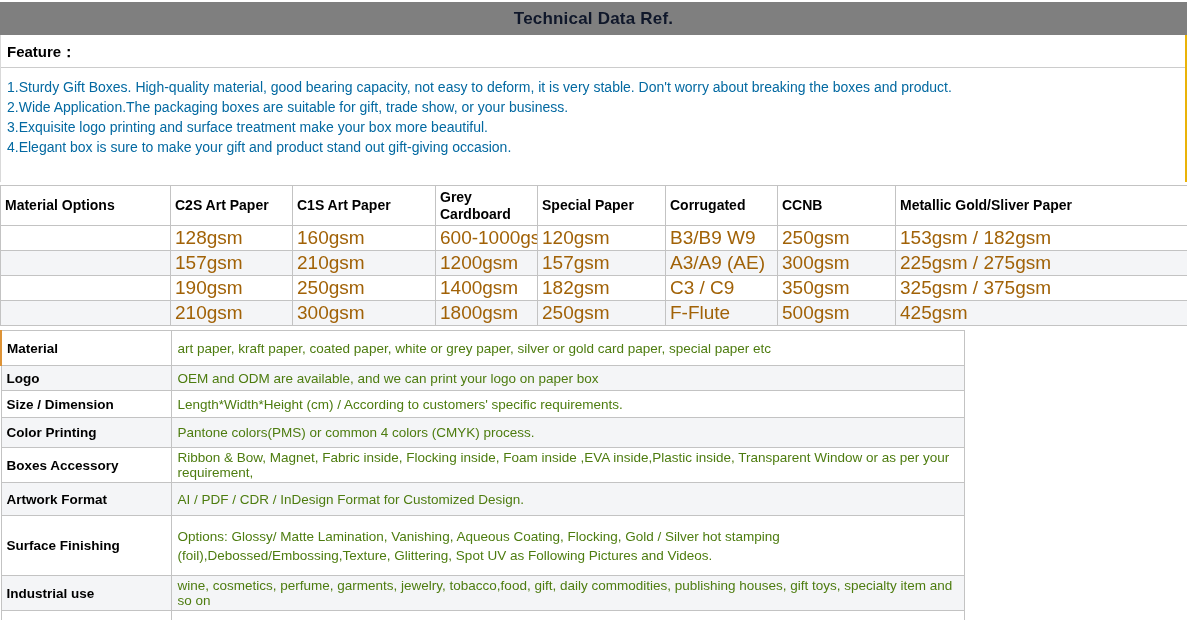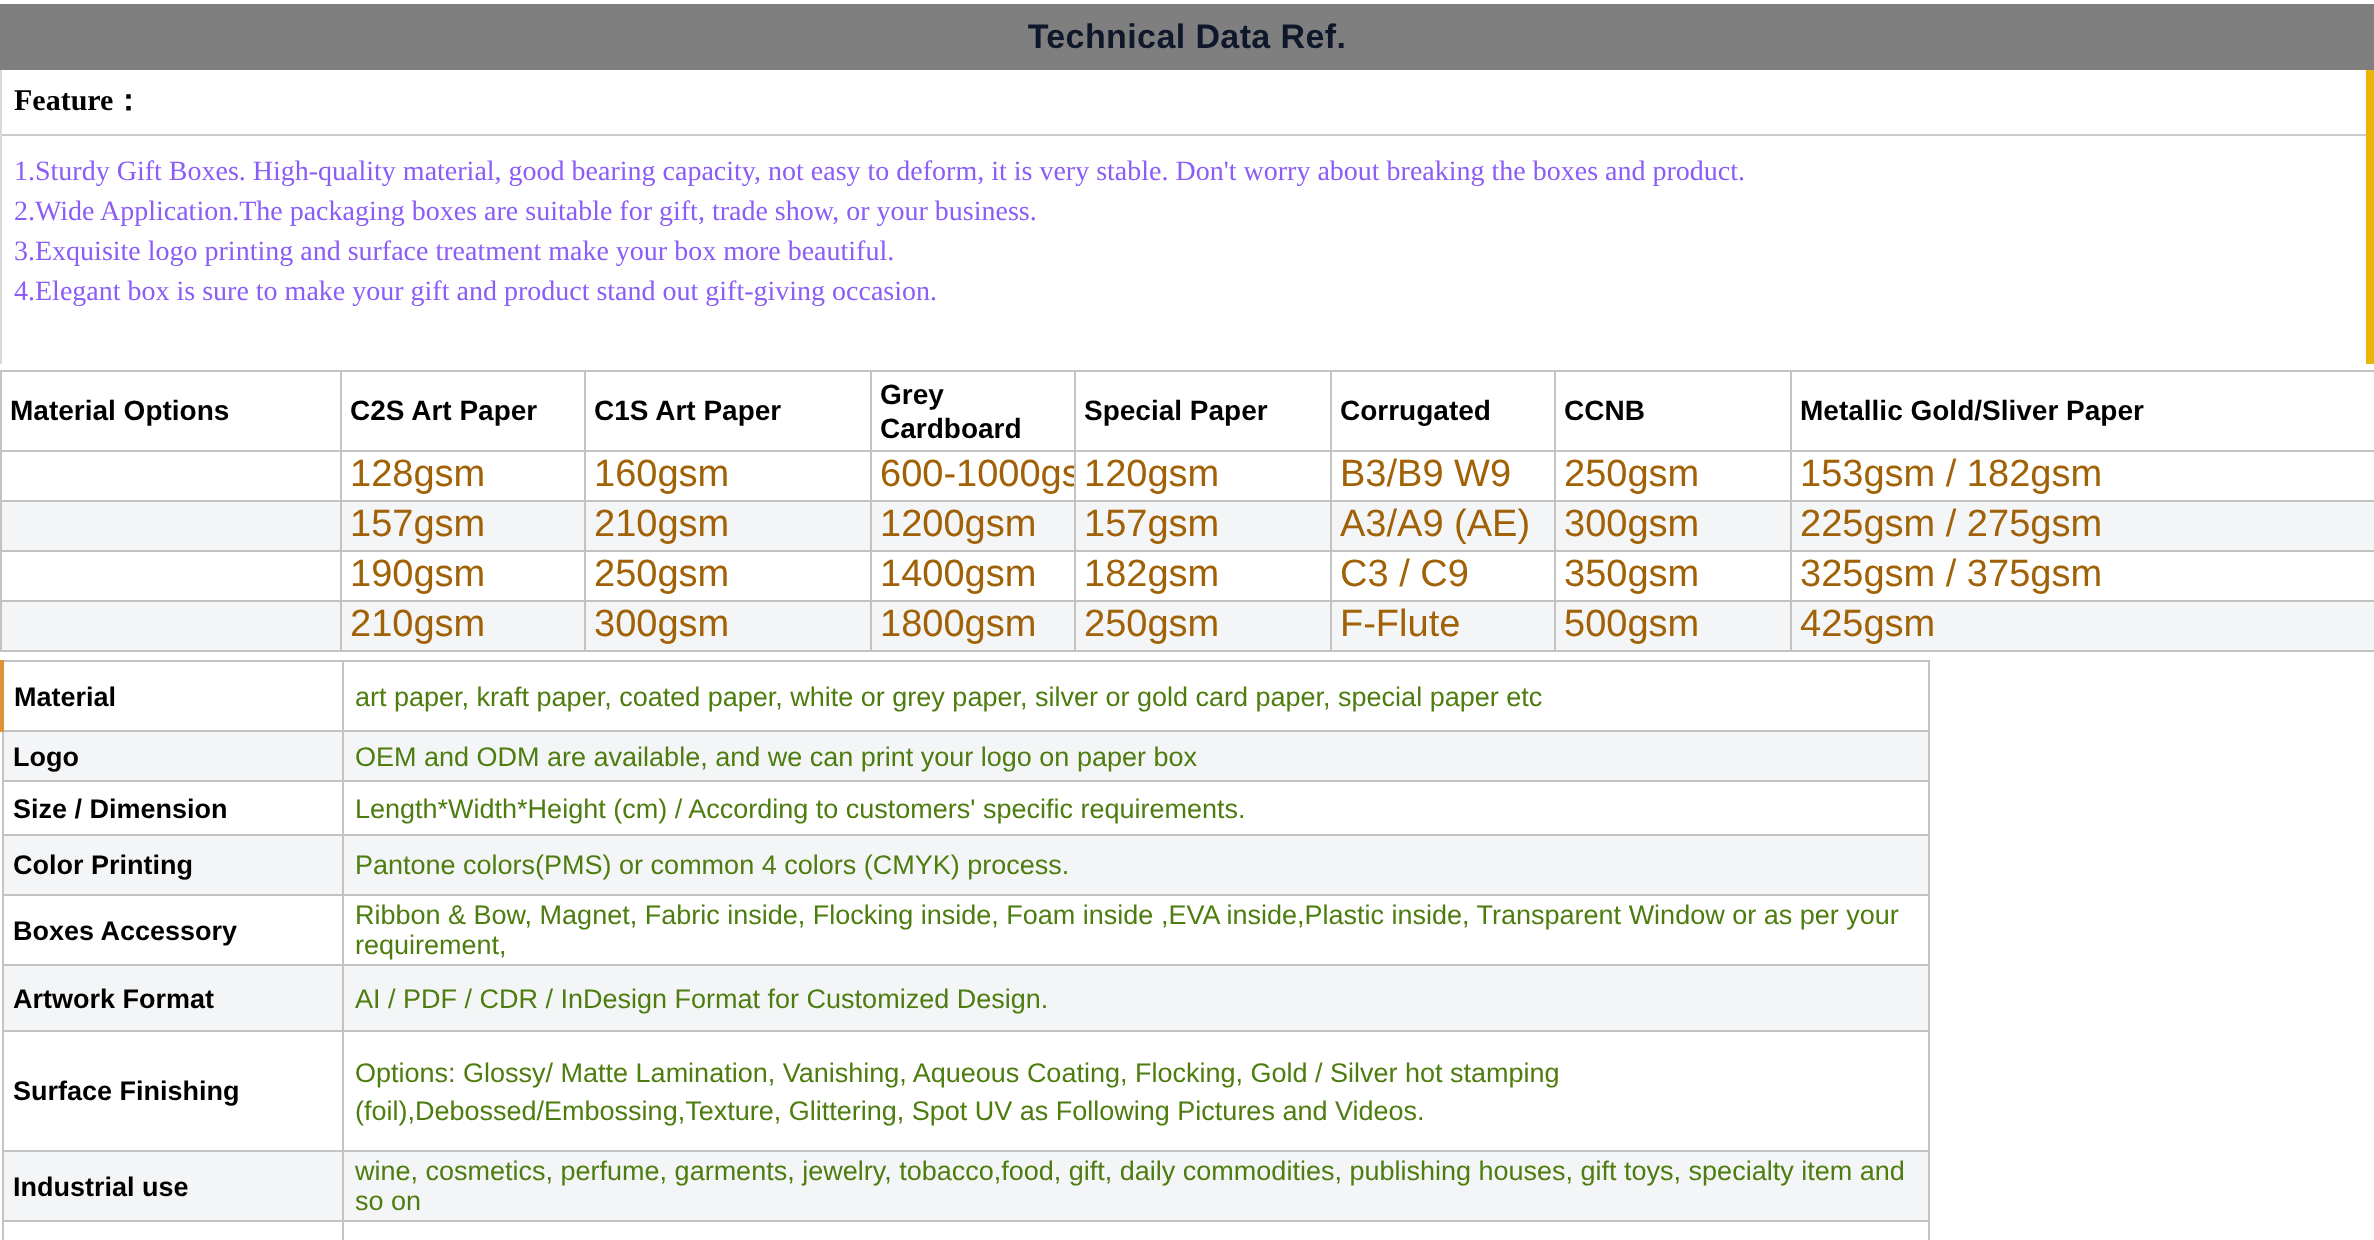--- a/index.html
+++ b/index.html
@@ -22,40 +22,39 @@
   .title-bar .title-text {
     color: #0f172a;
     font-size: 17px;
     font-weight: bold;
     letter-spacing: 0.2px;
   }
 
   
   .feature-box {
     border-left: 1px solid #d9d9d9;
-    border-right: 4px solid #eab308;
-    font-family: Liberation Serif, serif;
+    border-right: 2px solid #eab308;
   }
   .feature-heading {
     height: 33px;
     line-height: 33px;
     padding-left: 6px;
     font-size: 15px;
     font-weight: bold;
     color: #000000;
     border-bottom: 1px solid #cccccc;
   }
   .feature-list {
     padding: 9px 6px 5px 6px;
     height: 114px;
   }
   .feature-item {
     font-size: 14px;
     line-height: 20px;
-    color: #8b5cf6;
+    color: #0369a1;
     white-space: nowrap;
   }
 
   
   table { border-collapse: collapse; table-layout: fixed; width: 965px; }
   .materials-table { margin-top: 3px; padding-left: 24px; }
   .materials-table th, .materials-table td {
     border: 1px solid #c3c3c3;
     padding: 1px 4px;
     overflow: hidden;

